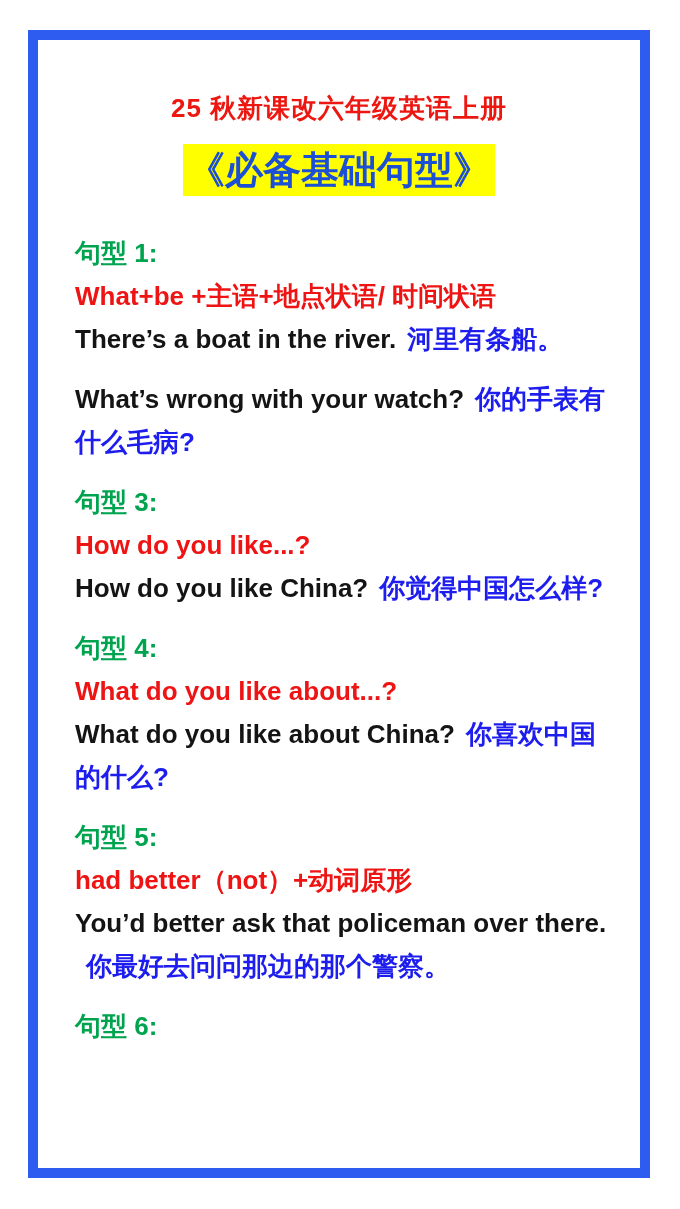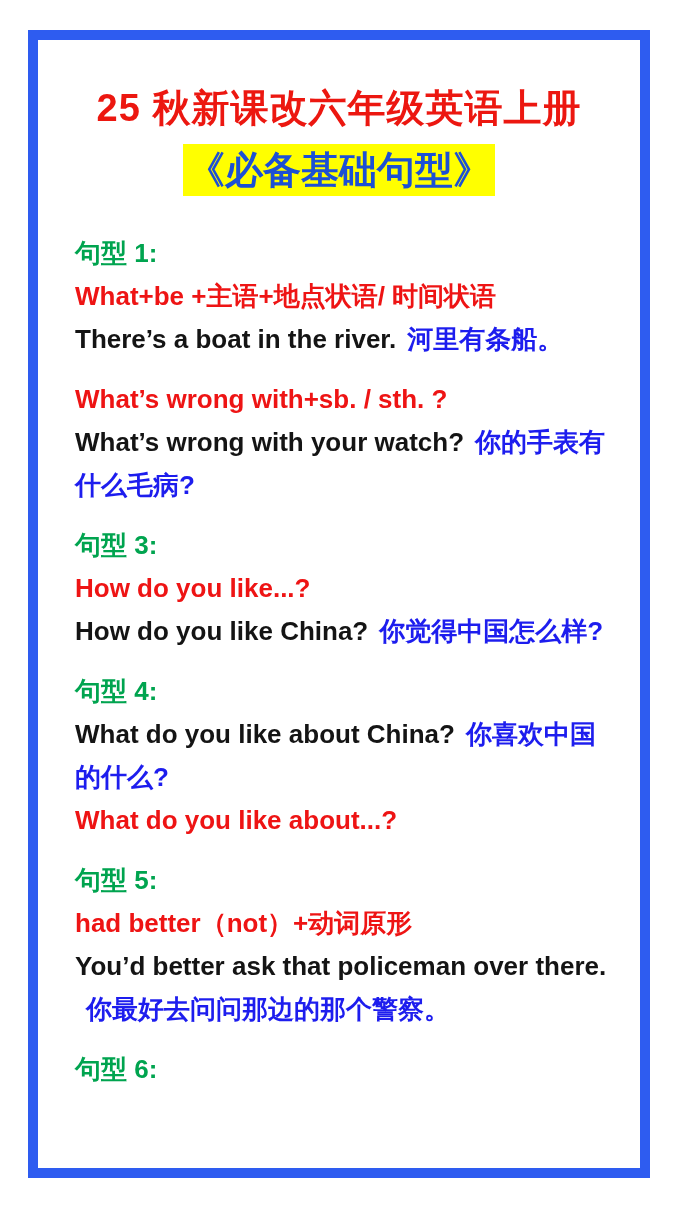--- a/index.html
+++ b/index.html
@@ -30,21 +30,21 @@
     left: 28px; top: 30px;
     width: 622px; height: 1148px;
     border: 10px solid var(--border_blue);
     background: #ffffff;
     overflow: hidden;
   }
   .title {
     margin: 44px 8px 0 8px;
     text-align: center;
     color: var(--title_red);
-    font-size: 38px;
+    font-size: 26px;
     font-weight: bold;
     line-height: 48px;
     letter-spacing: 1px;
     white-space: nowrap;
   }
   .subtitle-row {
     text-align: center;
     margin-top: 12px;
   }
   .subtitle {
@@ -85,32 +85,31 @@
     <div class="subtitle-row">
       <span class="subtitle">《必备基础句型》</span>
     </div>
     <div class="sections">
         <div class="section">
           <div class="line label">句型 1:</div>
           <div class="line pattern">What+be +主语+地点状语/ 时间状语</div>
           <div class="line example"><span>There’s a boat in the river.</span><span class="zh">河里有条船。</span></div>
         </div>
         <div class="section">
-          <div class="line pattern">What’s wrong with+sb. / sth. ?</div>
           <div class="line example"><span>What’s wrong with your watch?</span><span class="zh">你的手表有什么毛病?</span></div>
         </div>
         <div class="section">
           <div class="line label">句型 3:</div>
           <div class="line pattern">How do you like...?</div>
           <div class="line example"><span>How do you like China?</span><span class="zh">你觉得中国怎么样?</span></div>
         </div>
         <div class="section">
           <div class="line label">句型 4:</div>
+          <div class="line pattern">What do you like about...?</div>
           <div class="line example"><span>What do you like about China?</span><span class="zh">你喜欢中国的什么?</span></div>
-          <div class="line pattern">What do you like about...?</div>
         </div>
         <div class="section">
           <div class="line label">句型 5:</div>
           <div class="line pattern">had better（not）+动词原形</div>
           <div class="line example"><span>You’d better ask that policeman over there.</span><span class="zh">你最好去问问那边的那个警察。</span></div>
         </div>
         <div class="section">
           <div class="line label">句型 6:</div>
         </div>
       </div>

